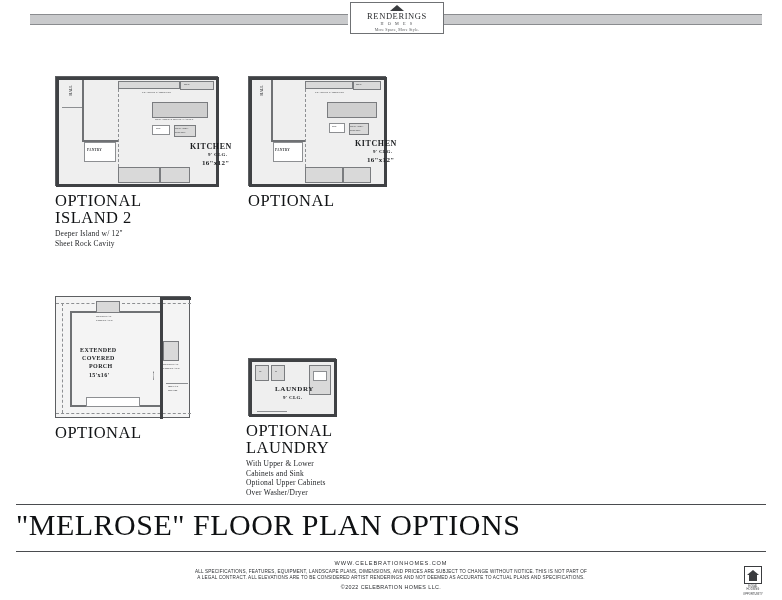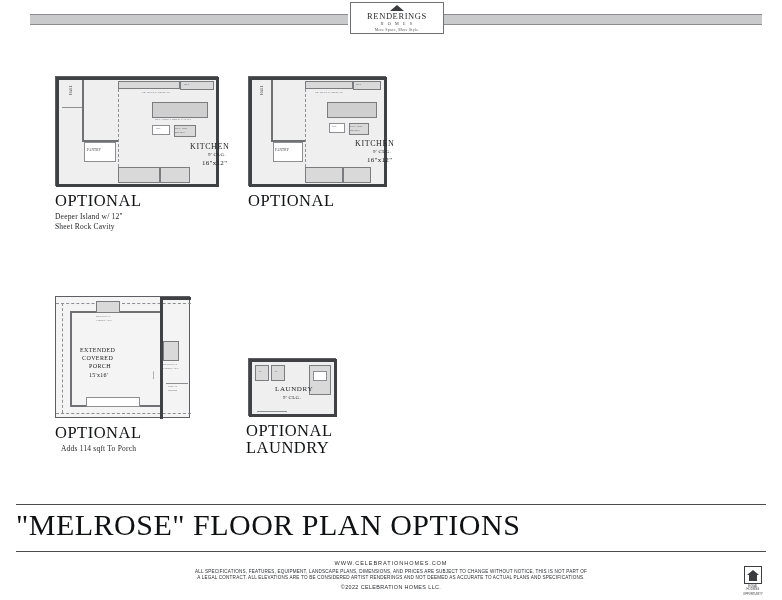--- a/index.html
+++ b/index.html
@@ -32,21 +32,21 @@
   .logo-tag{font-family:"Liberation Serif",serif;font-size:4px;letter-spacing:.2px;color:#5a5c5f;line-height:6px;}
   .plan-wrap{position:absolute;}
   .plan-img{position:relative;background:#efefef;border:1px solid #5d5f62;box-sizing:border-box;}
   .wall{position:absolute;background:#3f4144;}
   .wall-l{position:absolute;background:#6f7174;}
   .thin{position:absolute;background:#8d8f92;}
   .hatch{position:absolute;background:#d9d9d9;border:1px solid #7a7c7f;box-sizing:border-box;}
   .lite{position:absolute;background:#ffffff;border:1px solid #8d8f92;box-sizing:border-box;}
   .dash{position:absolute;border-top:1px dashed #8d8f92;}
   .dashv{position:absolute;border-left:1px dashed #8d8f92;}
-  .lbl{position:absolute;font-family:"Liberation Serif",serif;color:#1d1f22;white-space:nowrap;}
+  .lbl{position:absolute;font-family:"Liberation Serif",serif;color:#1d1f22;white-space:nowrap;font-weight:bold;}
   .rm-name{font-size:8px;letter-spacing:.6px;}
   .rm-sub{font-size:5px;letter-spacing:.3px;}
   .tiny{font-size:3.4px;letter-spacing:.2px;color:#3a3c3f;}
   .tiny2{font-size:2.8px;letter-spacing:.1px;color:#4a4c4f;}
   .vert{writing-mode:vertical-rl;transform:rotate(180deg);}
 
   
   .cap{position:absolute;font-family:"Liberation Serif",serif;color:#111315;}
   .cap .l1{font-size:16.5px;letter-spacing:.5px;line-height:17px;}
   .cap .l2{font-size:16.5px;letter-spacing:.5px;line-height:17px;}
@@ -118,20 +118,21 @@
       <div class="lbl rm-name" style="left:134px;top:65px;">KITCHEN</div>
       <div class="lbl rm-sub" style="left:152px;top:75px;">9' CLG.</div>
       <div class="lbl rm-sub" style="left:146px;top:82px;font-size:7px;">16"x12"</div>
 
       <div class="hatch" style="left:62px;top:90px;width:42px;height:16px;"></div>
       <div class="hatch" style="left:104px;top:90px;width:30px;height:16px;"></div>
       <div class="dashv" style="left:62px;top:12px;height:78px;"></div>
     </div>
     <div class="cap" style="left:0;top:116px;width:200px;">
       <div class="l1">OPTIONAL</div>
+      <div class="l2">ISLAND  2</div>
       <div class="note" style="white-space:pre-line;">Deeper Island w/ 12"
 Sheet Rock Cavity</div>
     </div>
   </div>
 
   <div class="plan-wrap" style="left:248px;top:76px;">
     <div class="plan-img" style="width:138px;height:110px;">
       <div class="wall" style="left:0;top:0;width:138px;height:3px;"></div>
       <div class="wall" style="left:0;top:107px;width:138px;height:3px;"></div>
       <div class="wall" style="left:0;top:0;width:3px;height:110px;"></div>
@@ -195,21 +196,20 @@
 
       <div class="thin" style="left:110px;top:86px;width:22px;height:1px;"></div>
       <div class="lbl tiny2" style="left:112px;top:88px;">GREAT</div>
       <div class="lbl tiny2" style="left:112px;top:92px;">ROOM</div>
 
       <div class="lite" style="left:30px;top:100px;width:54px;height:10px;"></div>
       <div class="lbl tiny2 vert" style="left:96px;top:74px;">DOOR</div>
     </div>
     <div class="cap" style="left:0;top:128px;width:260px;">
       <div class="l1">OPTIONAL</div>
-      <div class="note" style="white-space:pre-line;margin-left:6px;">Adds 114 sqft To Porch</div>
     </div>
   </div>
 
   <div class="plan-wrap" style="left:248px;top:358px;">
     <div class="plan-img" style="width:88px;height:58px;">
       <div class="wall" style="left:0;top:0;width:88px;height:3px;"></div>
       <div class="wall" style="left:0;top:55px;width:88px;height:3px;"></div>
       <div class="wall" style="left:0;top:0;width:3px;height:58px;"></div>
       <div class="wall" style="left:85px;top:0;width:3px;height:58px;"></div>
 
@@ -220,20 +220,24 @@
 
       <div class="hatch" style="left:60px;top:6px;width:22px;height:30px;"></div>
       <div class="lite" style="left:64px;top:12px;width:14px;height:10px;"></div>
       <div class="lbl rm-name" style="left:26px;top:26px;font-size:7px;">LAUNDRY</div>
       <div class="lbl rm-sub" style="left:34px;top:36px;">9' CLG.</div>
       <div class="thin" style="left:8px;top:52px;width:30px;height:1px;"></div>
     </div>
     <div class="cap" style="left:-2px;top:64px;width:250px;">
       <div class="l1">OPTIONAL</div>
       <div class="l2">LAUNDRY</div>
+      <div class="note" style="white-space:pre-line;">With Upper &amp; Lower
+Cabinets and Sink
+Optional Upper Cabinets
+Over Washer/Dryer</div>
     </div>
   </div>
 
   <div class="rule" style="top:504px;"></div>
   <div class="title">"MELROSE" FLOOR PLAN OPTIONS</div>
   <div class="rule" style="top:551px;"></div>
 
   <div class="footer">
     <div class="f-url">WWW.CELEBRATIONHOMES.COM</div>
     <div class="f-line" style="margin-top:3px;">ALL SPECIFICATIONS, FEATURES, EQUIPMENT, LANDSCAPE PLANS, DIMENSIONS, AND PRICES ARE SUBJECT TO CHANGE WITHOUT NOTICE. THIS IS NOT PART OF</div>

